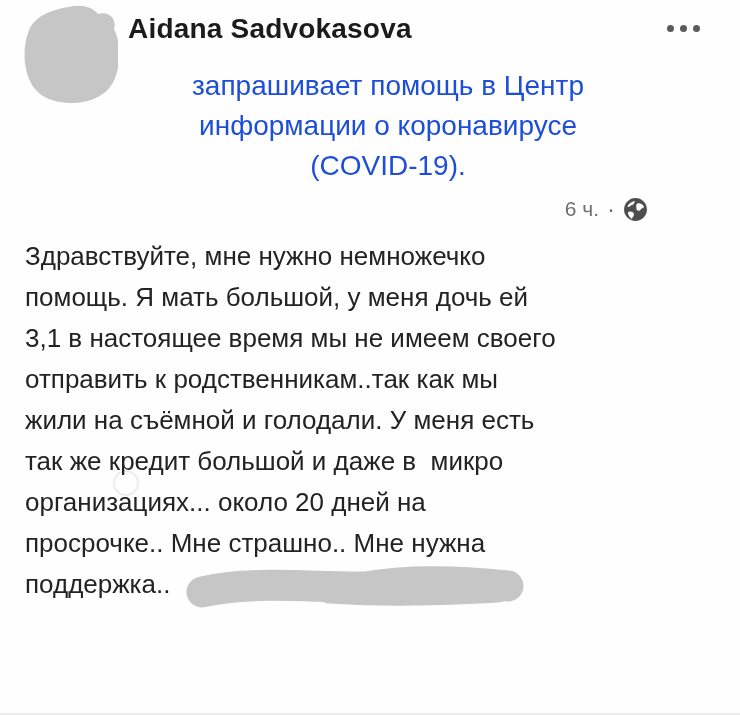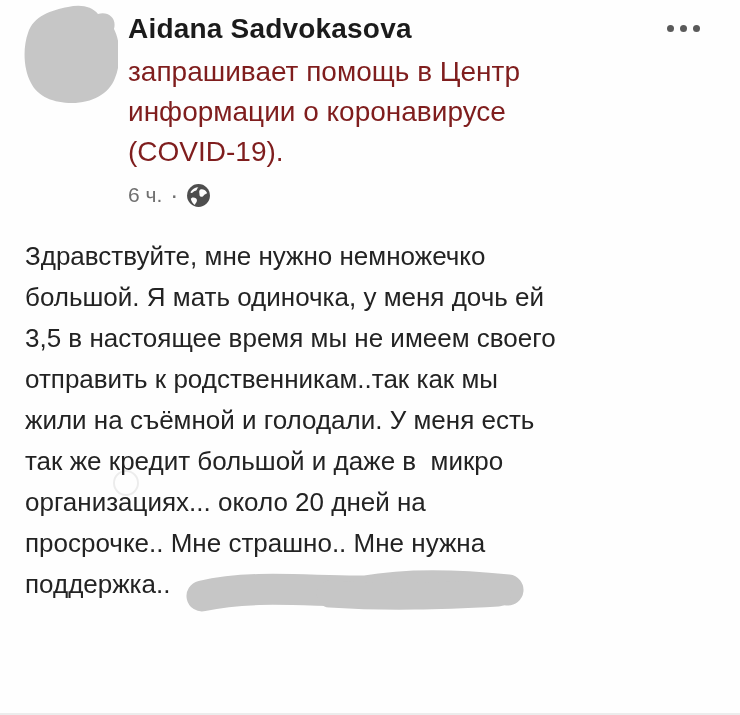--- a/index.html
+++ b/index.html
@@ -30,35 +30,37 @@
     position: absolute;
     left: 128px;
     top: 12px;
     width: 520px;
   }
   .author-name {
     font-size: 28px;
     font-weight: 700;
     color: #1b1b1b;
     line-height: 34px;
-    margin-bottom: 6px;
+    margin-bottom: 20px;
     letter-spacing: 0.2px;
   }
   .action-line {
     font-size: 28px;
-    color: #7f1d1d;
+    color: #1d4ed8;
     line-height: 40px;
     white-space: pre;
+    text-align: center;
   }
   .meta-row {
     margin-top: 9px;
     display: flex;
     align-items: center;
     font-size: 21px;
     color: #6f6f6f;
+    justify-content: flex-end;
   }
   .meta-sep {
     margin: 0 8px;
     font-size: 24px;
     color: #6f6f6f;
   }
   .globe-icon {
     width: 25px;
     height: 25px;
     display: inline-block;
@@ -89,20 +91,21 @@
     font-size: 26px;
     line-height: 41px;
     color: #232323;
   }
   .body-line {
     white-space: pre;
     height: 41px;
   }
   .last-line {
     display: flex;
+    align-items: center;
   }
   .redaction {
     margin-left: 10px;
     margin-top: 6px;
     flex: 0 0 auto;
   }
 
   
   .watermark-circle {
     position: absolute;
@@ -145,22 +148,22 @@
   </div>
 
   <div class="menu-dots">
     <span class="dot"></span>
     <span class="dot"></span>
     <span class="dot"></span>
   </div>
 
   <div class="body-text">
     <div class="body-line">Здравствуйте, мне нужно немножечко</div>
-    <div class="body-line">большой. Я мать одиночка, у меня дочь ей</div>
-    <div class="body-line">3,5 в настоящее время мы не имеем своего</div>
+    <div class="body-line">помощь. Я мать большой, у меня дочь ей</div>
+    <div class="body-line">3,1 в настоящее время мы не имеем своего</div>
     <div class="body-line">отправить к родственникам..так как мы</div>
     <div class="body-line">жили на съёмной и голодали. У меня есть</div>
     <div class="body-line">так же кредит большой и даже в  микро</div>
     <div class="body-line">организациях... около 20 дней на</div>
     <div class="body-line">просрочке.. Мне страшно.. Мне нужна</div>
 
     <div class="body-line last-line">
       <span>поддержка..</span>
       
       <svg class="redaction" width="348" height="44" viewBox="0 0 348 44">

